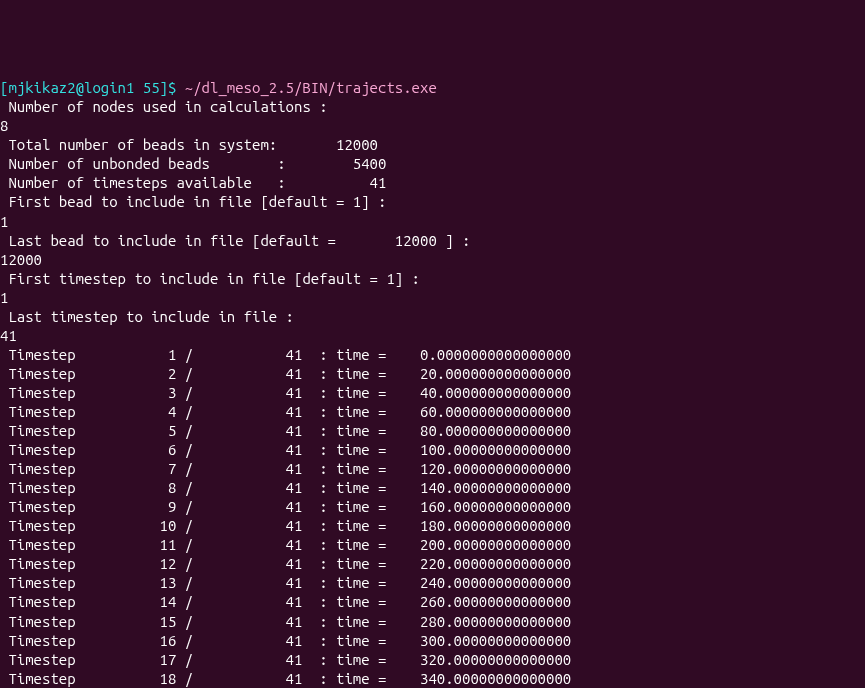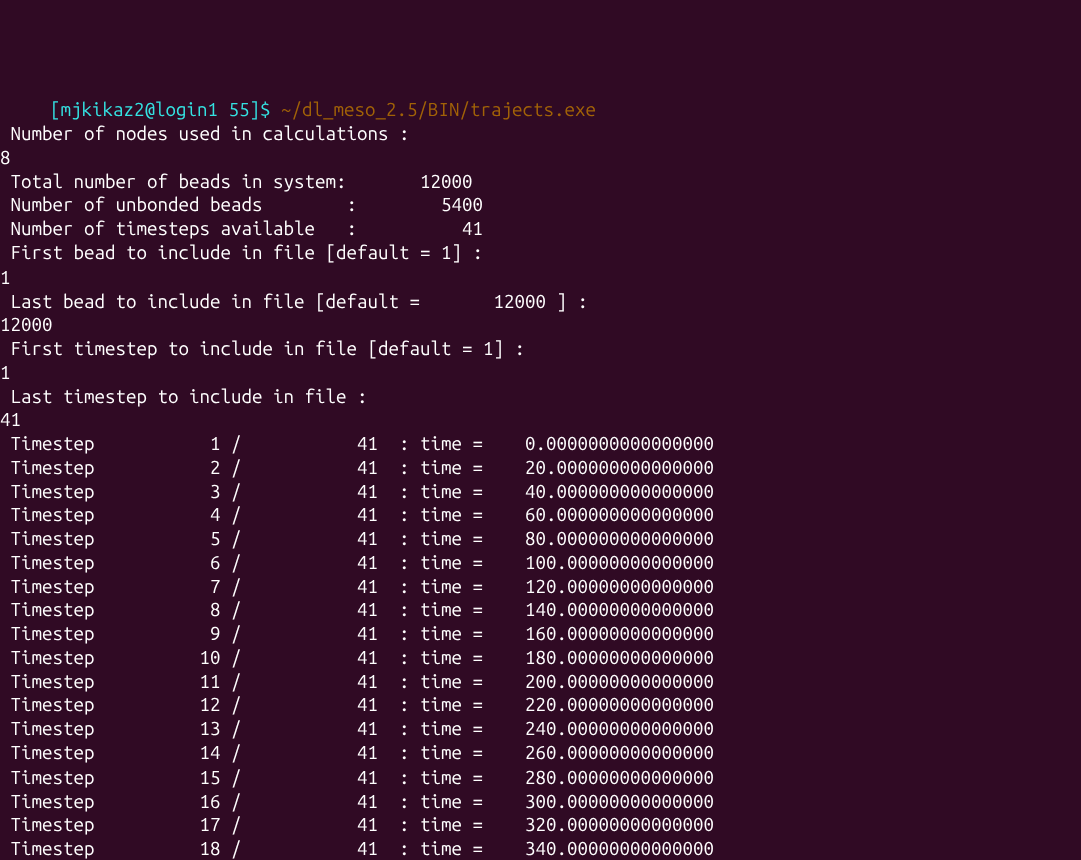--- a/index.html
+++ b/index.html
@@ -14,24 +14,23 @@
       font-size: 15px;
       line-height: 1.27;
       padding: 2px 0;
       width: 865px;
       height: 688px;
       overflow: hidden;
       white-space: pre;
     }
     .prompt-user {
       color: #34e2e2;
-      margin-left: 40px;
     }
     .prompt-path {
-      color: #a16207;
+      color: #f9a8d4;
     }
     .line {
       display: block;
     }
   </style>
 </head>
 <body>
 
 
 

